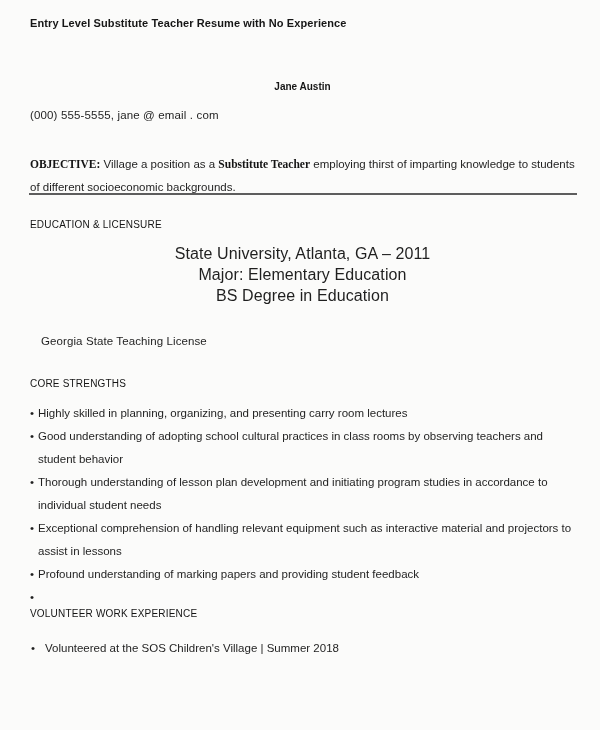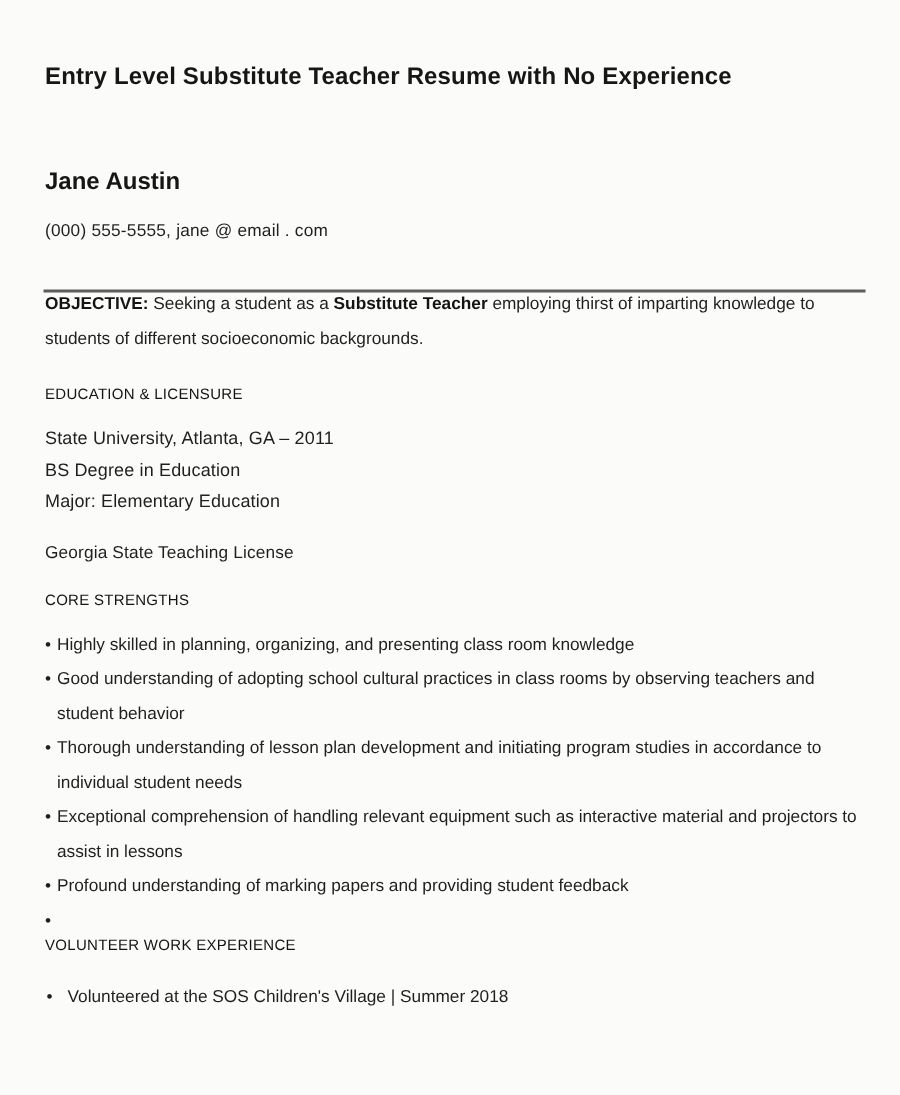--- a/index.html
+++ b/index.html
@@ -16,33 +16,34 @@
     overflow: hidden;
   }
   .page {
     position: relative;
     width: 600px;
     height: 730px;
     box-sizing: border-box;
     padding: 0 25px 0 30px;
   }
   .doc-title {
-    font-size: 16px;
+    font-size: 11px;
     font-weight: bold;
     letter-spacing: 0.1px;
-    padding-top: 43px;
+    padding-top: 17px;
     margin: 0;
     color: #161616;
   }
   .name {
-    font-size: 16px;
+    font-size: 10px;
     font-weight: bold;
     margin: 0;
     padding-top: 52px;
     color: #161616;
+    text-align: center;
   }
   .contact-line {
     font-size: 11.5px;
     margin: 0;
     padding-top: 17px;
     color: #1f1f1f;
     letter-spacing: 0.15px;
   }
   .divider {
     margin: 0;
@@ -58,47 +59,49 @@
     line-height: 23px;
     margin: 0;
     padding-top: 32px;
     color: #1f1f1f;
     max-width: 548px;
     text-align: left;
   }
   .objective b, .strong {
     font-weight: bold;
     color: #141414;
+    font-family: Liberation Serif, serif;
   }
   .section-heading {
     font-size: 10px;
     font-weight: normal;
     margin: 0;
     color: #141414;
     letter-spacing: 0.2px;
   }
   .sh-education { padding-top: 20px; }
   .sh-core { padding-top: 20px; }
   .sh-volunteer { padding-top: 22px; }
 
   .edu-list {
     margin: 0;
     padding: 0;
     list-style: none;
   }
   .edu-list li {
-    font-size: 12px;
+    font-size: 16px;
     line-height: 21px;
     color: #1f1f1f;
     letter-spacing: 0.1px;
+    text-align: center;
   }
   .edu-list li:first-child { padding-top: 13px; }
   .license {
     font-size: 11.5px;
-    margin: 0;
+    margin: 11px;
     padding-top: 18px;
     color: #1f1f1f;
     letter-spacing: 0.1px;
   }
   .bullet-list {
     margin: 0;
     padding: 0;
     list-style: none;
     padding-top: 13px;
   }
@@ -140,36 +143,36 @@
 <div class="page">
 
   <h1 class="doc-title">Entry Level Substitute Teacher Resume with No Experience</h1>
 
   <p class="name">Jane Austin</p>
 
   <p class="contact-line">(000) 555-5555, jane @ email . com</p>
 
   <div class="divider"></div>
 
-  <p class="objective"><b>OBJECTIVE:</b><span> Seeking a student as a </span><b>Substitute Teacher</b><span> employing thirst of imparting knowledge to students of different socioeconomic backgrounds.</span></p>
+  <p class="objective"><b>OBJECTIVE:</b><span> Village a position as a </span><b>Substitute Teacher</b><span> employing thirst of imparting knowledge to students of different socioeconomic backgrounds.</span></p>
 
   <h2 class="section-heading sh-education">EDUCATION &amp; LICENSURE</h2>
 
   <ul class="edu-list">
     <li>State University, Atlanta, GA – 2011</li>
+    <li>Major: Elementary Education</li>
     <li>BS Degree in Education</li>
-    <li>Major: Elementary Education</li>
   </ul>
 
   <p class="license">Georgia State Teaching License</p>
 
   <h2 class="section-heading sh-core">CORE STRENGTHS</h2>
 
   <ul class="bullet-list">
-    <li><span class="bullet">•</span><span>Highly skilled in planning, organizing, and presenting class room knowledge</span></li>
+    <li><span class="bullet">•</span><span>Highly skilled in planning, organizing, and presenting carry room lectures</span></li>
     <li><span class="bullet">•</span><span>Good understanding of adopting school cultural practices in class rooms by observing teachers and student behavior</span></li>
     <li><span class="bullet">•</span><span>Thorough understanding of lesson plan development and initiating program studies in accordance to individual student needs</span></li>
     <li><span class="bullet">•</span><span>Exceptional comprehension of handling relevant equipment such as interactive material and projectors to assist in lessons</span></li>
     <li><span class="bullet">•</span><span>Profound understanding of marking papers and providing student feedback</span></li>
     <li><span class="bullet">•</span></li>
   </ul>
 
   <h2 class="section-heading sh-volunteer">VOLUNTEER WORK EXPERIENCE</h2>
 
   <ul class="volunteer-list">

